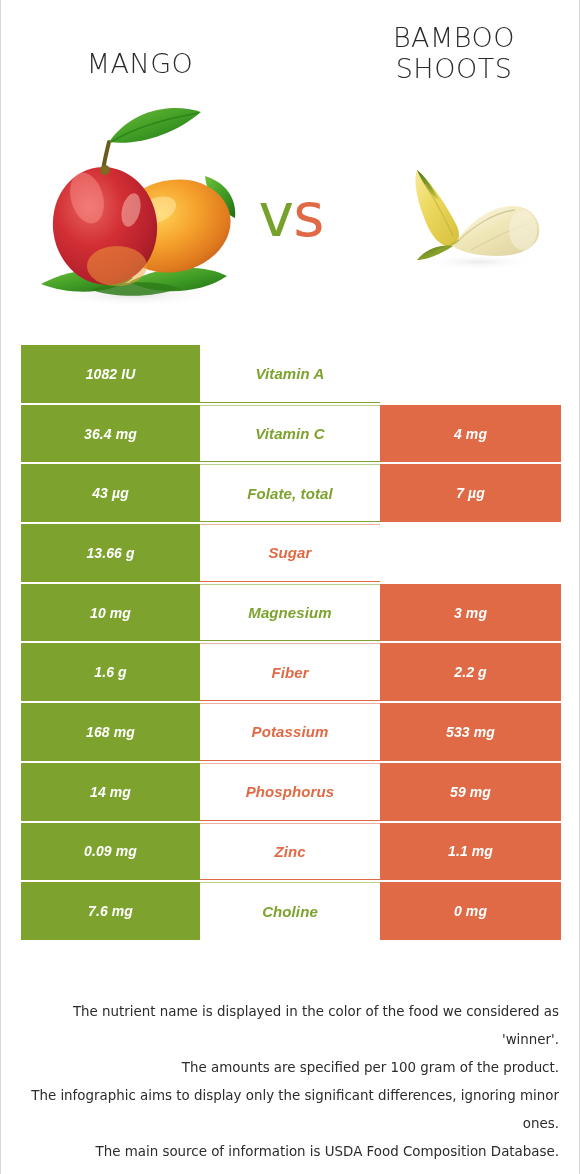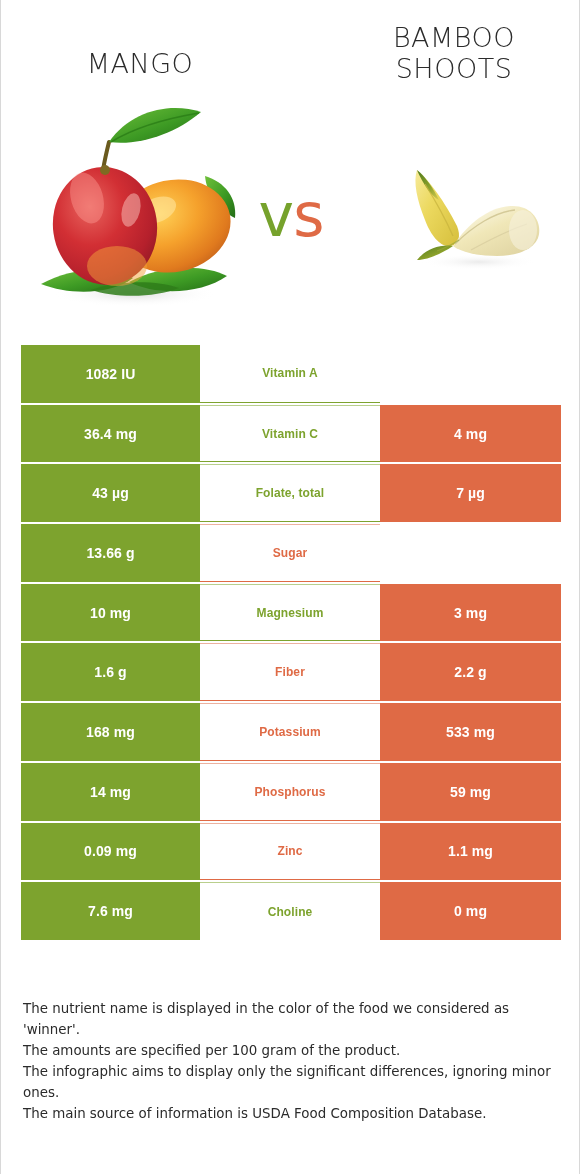--- a/index.html
+++ b/index.html
@@ -87,20 +87,21 @@
     position: absolute;
     left: 20px;
     top: 345px;
     width: 540px;
   }
   .row {
     display: flex;
     width: 540px;
     height: 57.7px;
     margin-bottom: 2px;
+    font-style: italic;
   }
   .row:last-child { margin-bottom: 0; }
 
   .cell {
     display: flex;
     align-items: center;
     justify-content: center;
     font-size: 14px;
     font-weight: 600;
     letter-spacing: 0.1px;
@@ -113,45 +114,45 @@
   }
   .cell-right {
     width: 181px;
     background: #df6a45;
     color: #ffffff;
   }
   .cell-mid {
     width: 180px;
     background: #ffffff;
     font-weight: 700;
-    font-size: 12px;
+    font-size: 15px;
   }
   .cell-mid.win-green {
     color: #7da32e;
     border-top: 1px solid #b9cf8c;
     border-bottom: 1px solid #7da32e;
   }
   .cell-mid.win-orange {
     color: #df6a45;
     border-top: 1px solid #edb2a0;
     border-bottom: 1px solid #df6a45;
   }
   .row:first-child .cell-mid { border-top: none; }
   .row:last-child  .cell-mid { border-bottom: none; }
 
   
   .footnote {
     position: absolute;
     left: 22px;
     top: 998px;
     width: 536px;
-    text-align: left;
+    text-align: right;
     font-family: "DejaVu Sans", sans-serif;
     font-size: 13.4px;
-    line-height: 21px;
+    line-height: 28px;
     color: #2b2b2b;
   }
   .footnote p { margin: 0; }
 </style>
 </head>
 <body>
 
 <div class="page">
 
   <div class="header">

